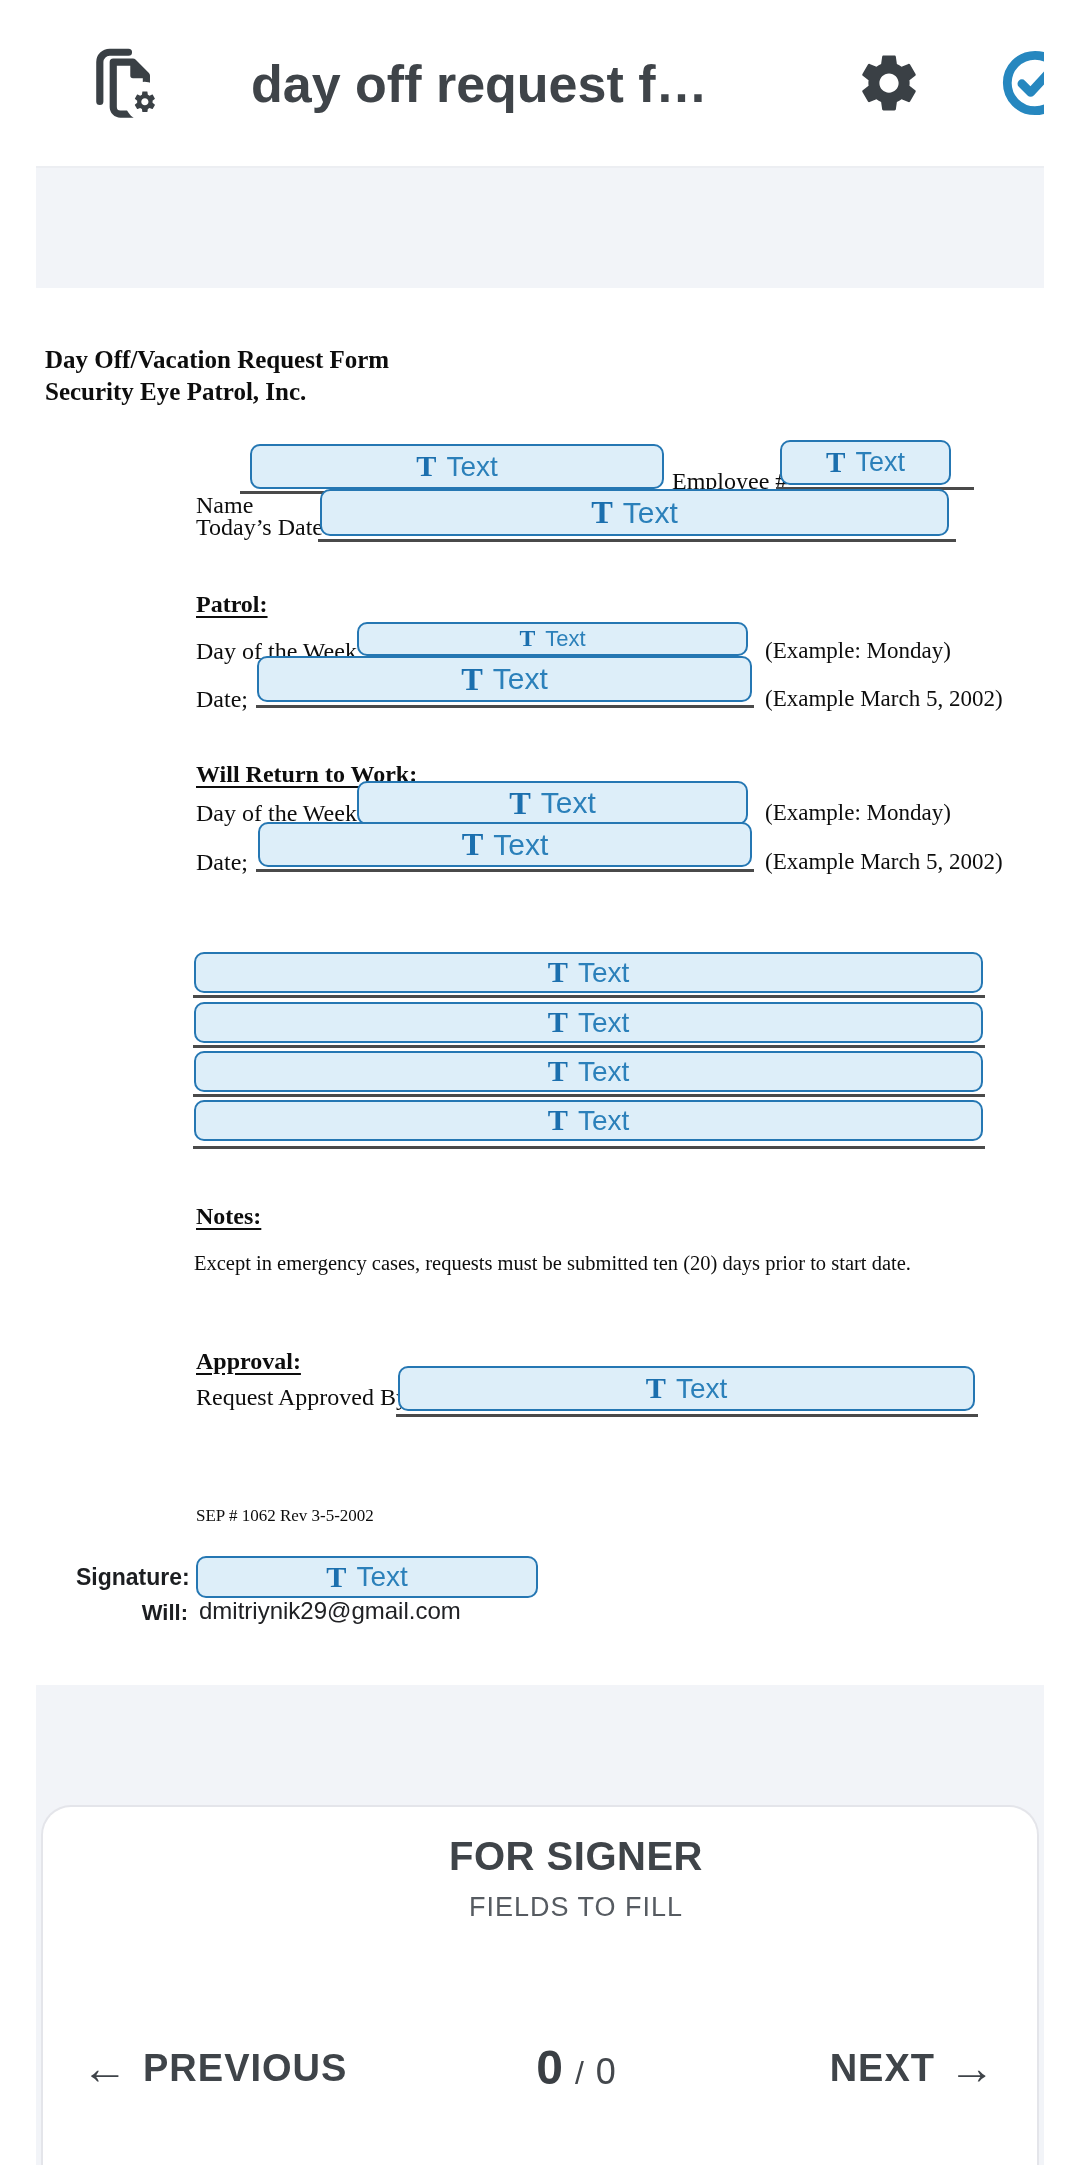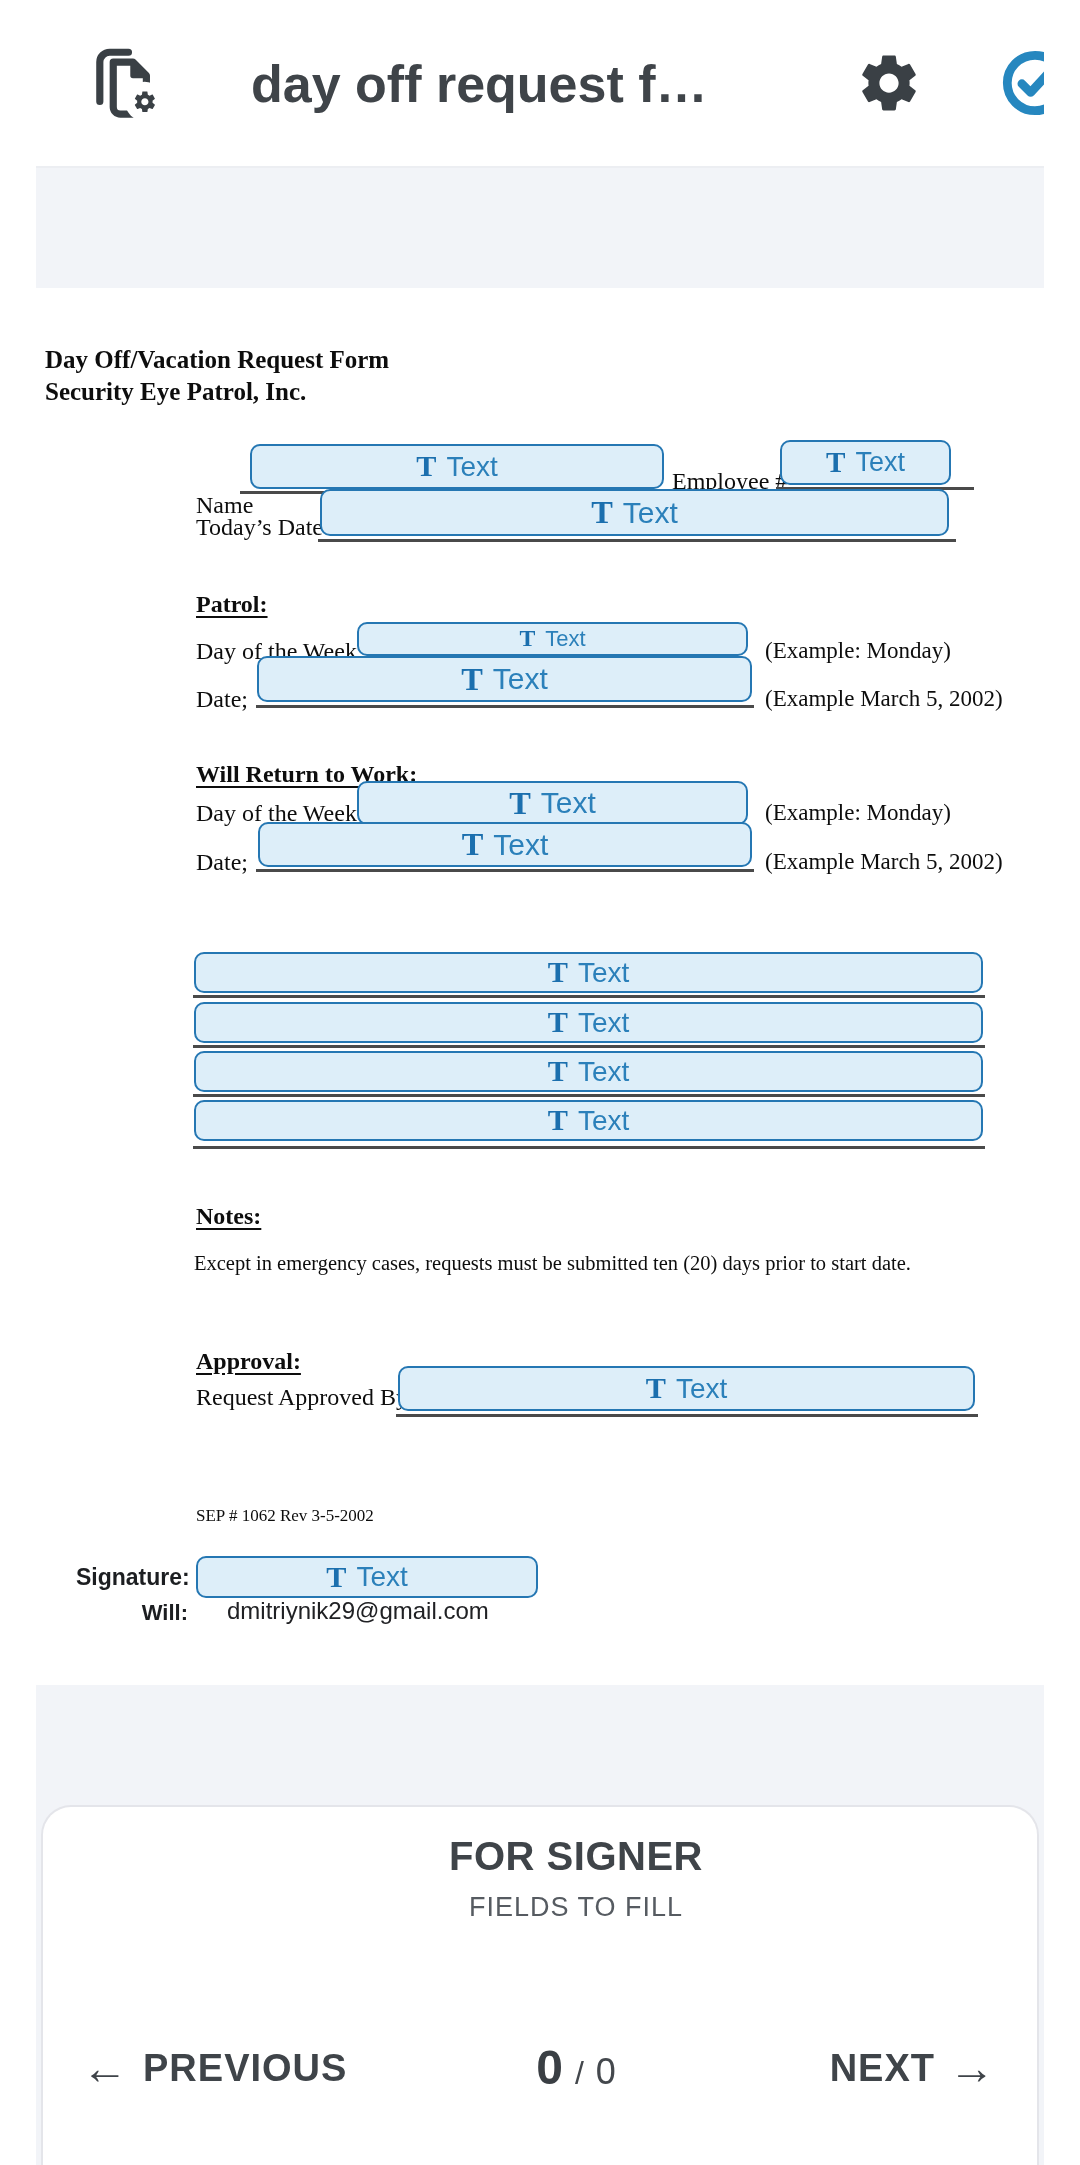--- a/index.html
+++ b/index.html
@@ -27,21 +27,21 @@
 
   
   .field{position:absolute;background:#ddeef9;border:2px solid #2577b3;border-radius:10px;
          display:flex;align-items:center;justify-content:center;gap:10px;
          color:#2b80ba;box-sizing:border-box;cursor:pointer;}
   .field .ti{font-family:"Liberation Serif",serif;font-weight:700;color:#1b6fae;font-size:1.08em;line-height:1;}
   .field .fl{font-family:"Liberation Sans",sans-serif;line-height:1;}
 
   
   .app-label{position:absolute;font-weight:700;color:#1c1e21;text-align:right;white-space:nowrap;}
-  .email-value{position:absolute;color:#202124;white-space:nowrap;margin-left:28px;}
+  .email-value{position:absolute;color:#202124;white-space:nowrap;}
 
   
   .card{position:absolute;left:5px;right:5px;top:1805px;bottom:0;background:#ffffff;
         border:2px solid #e4e5ea;border-bottom:none;border-radius:30px 30px 0 0;box-sizing:border-box;}
   .signer-title{position:absolute;left:0;width:1080px;top:1834px;text-align:center;
                 font-size:40px;font-weight:700;color:#3f4449;letter-spacing:0.5px;}
   .signer-subtitle{position:absolute;left:0;width:1080px;top:1892px;text-align:center;
                    font-size:27px;font-weight:400;color:#565b61;letter-spacing:1px;}
   .nav-btn{position:absolute;top:2036px;display:flex;align-items:center;gap:14px;
            font-size:38px;font-weight:700;color:#3f4449;letter-spacing:1px;cursor:pointer;height:64px;}

